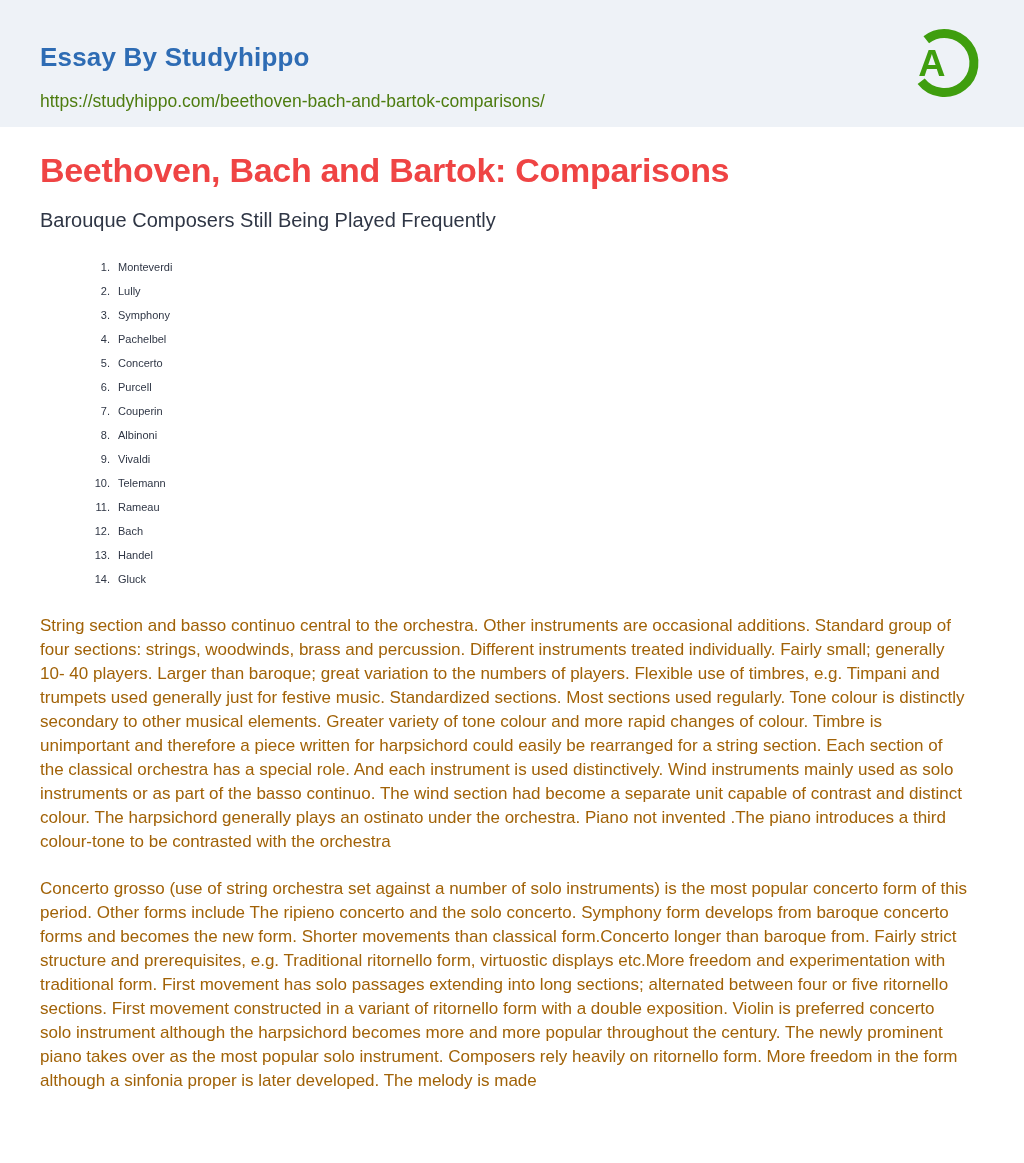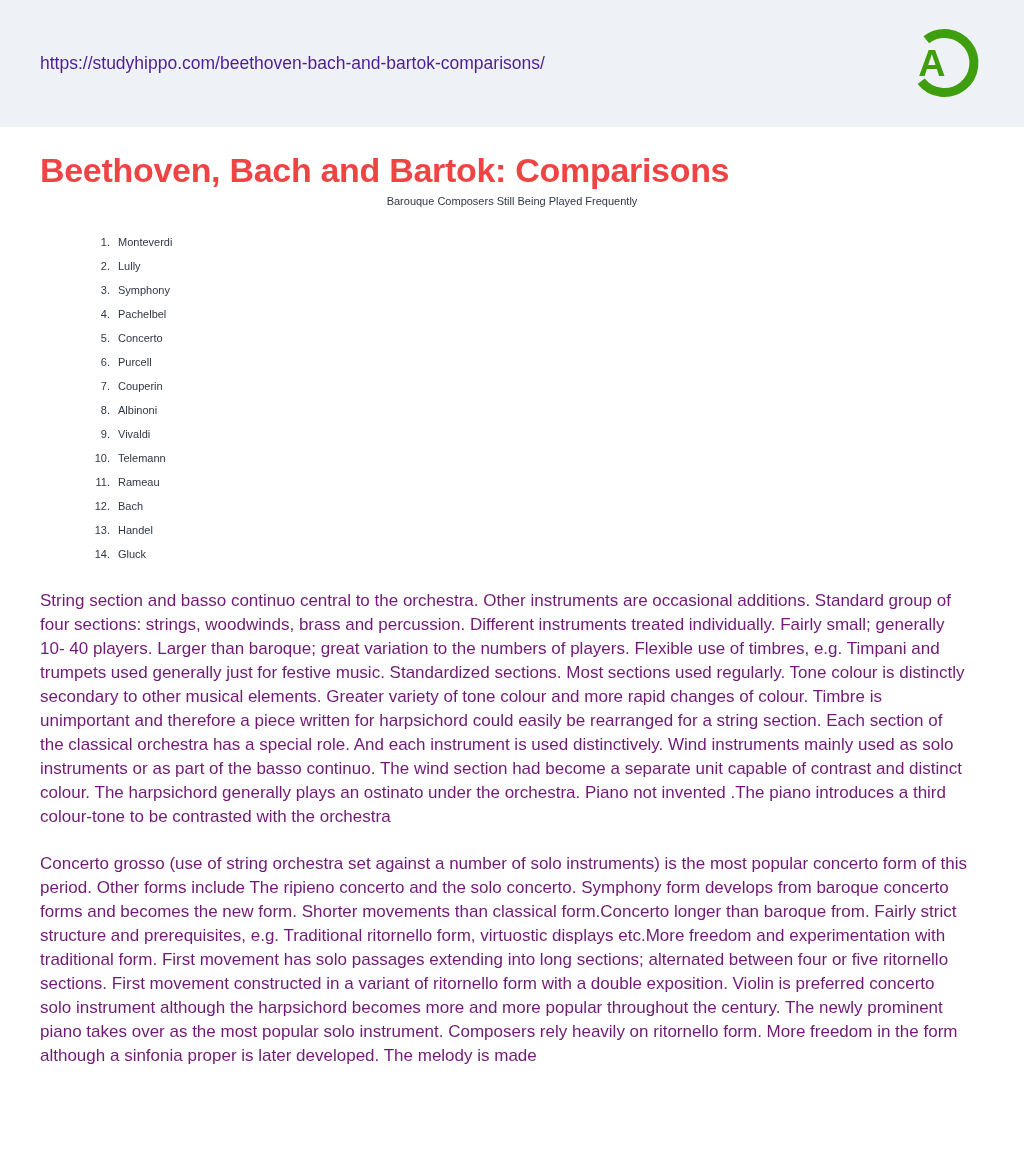--- a/index.html
+++ b/index.html
@@ -25,24 +25,24 @@
   }
   .site-label {
     margin: 0;
     font-size: 26px;
     font-weight: 700;
     color: #2e6cb4;
     letter-spacing: 0.2px;
   }
   .page-url {
     display: inline-block;
-    margin-top: 11px;
+    margin-top: 18px;
     font-size: 17.5px;
     font-weight: 500;
-    color: #4c1d95;
+    color: #4d7c0f;
     text-decoration: none;
   }
   .logo {
     position: absolute;
     top: 21px;
     right: 41px;
     width: 82px;
     height: 84px;
   }
   .logo text {
@@ -55,48 +55,48 @@
     padding: 0 40px;
   }
   .page-title {
     margin: 24px 0 0 0;
     font-size: 34px;
     font-weight: 800;
     color: #ef4444;
     letter-spacing: -0.3px;
   }
   .subtitle {
-    margin: 5px 0 0 0;
-    font-size: 11px;
+    margin: 19px 0 0 0;
+    font-size: 20px;
     color: #2f3645;
-    text-align: center;
   }
   .composer-list {
     margin: 23px 0 0 0;
     padding: 0 0 0 73px;
   }
   .composer-list li {
     font-size: 11px;
     line-height: 24px;
     color: #2f3645;
     padding-left: 5px;
   }
   .paragraphs p {
     margin: 23px 14px 0 0;
     font-size: 17px;
     line-height: 24px;
-    color: #701a75;
+    color: #a16207;
   }
 </style>
 </head>
 <body>
 
 <div class="page">
 
   <div class="header">
+    <h2 class="site-label">Essay By Studyhippo</h2>
     <a class="page-url">https://studyhippo.com/beethoven-bach-and-bartok-comparisons/</a>
 
     <svg class="logo" viewBox="0 0 100 100" aria-hidden="true">
       <path d="M 30.8 21.6 A 36 36 0 1 1 24.6 72.2" fill="none" stroke="#3f9e0e" stroke-width="11" stroke-linecap="butt"></path>
       <text x="21" y="66" fill="#3f9e0e">A</text>
     </svg>
   </div>
 
   <div class="article">
     <h1 class="page-title">Beethoven, Bach and Bartok: Comparisons</h1>

